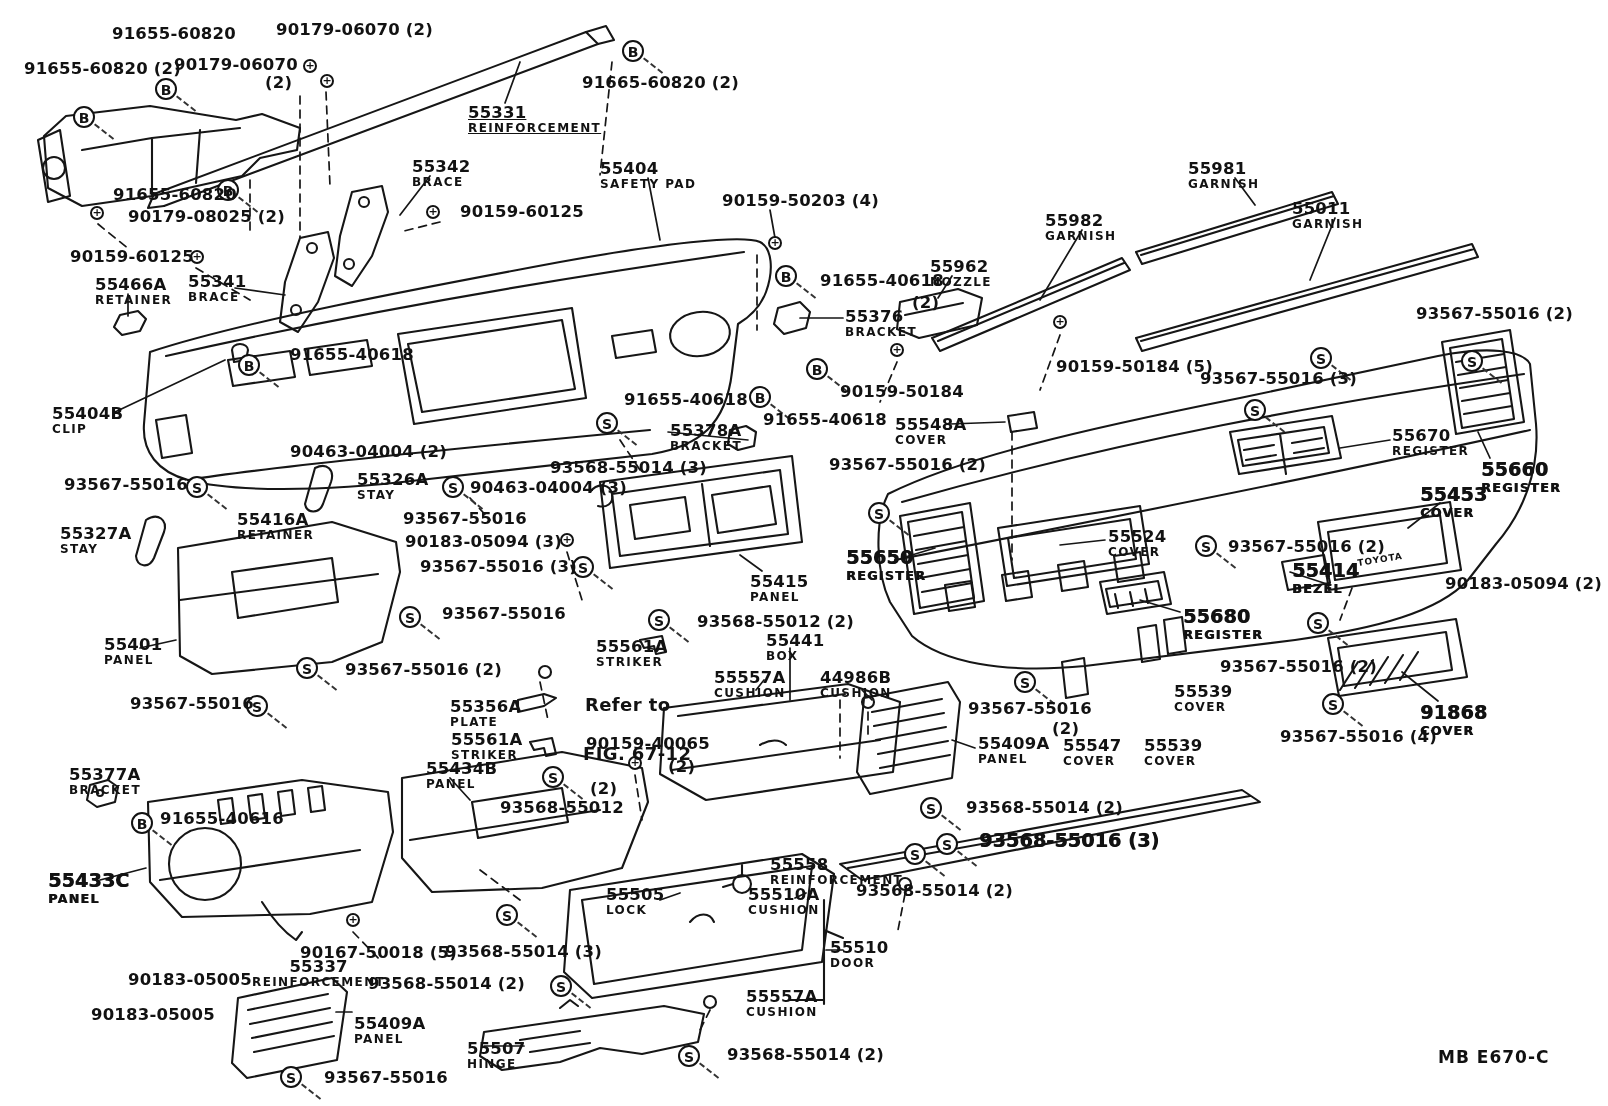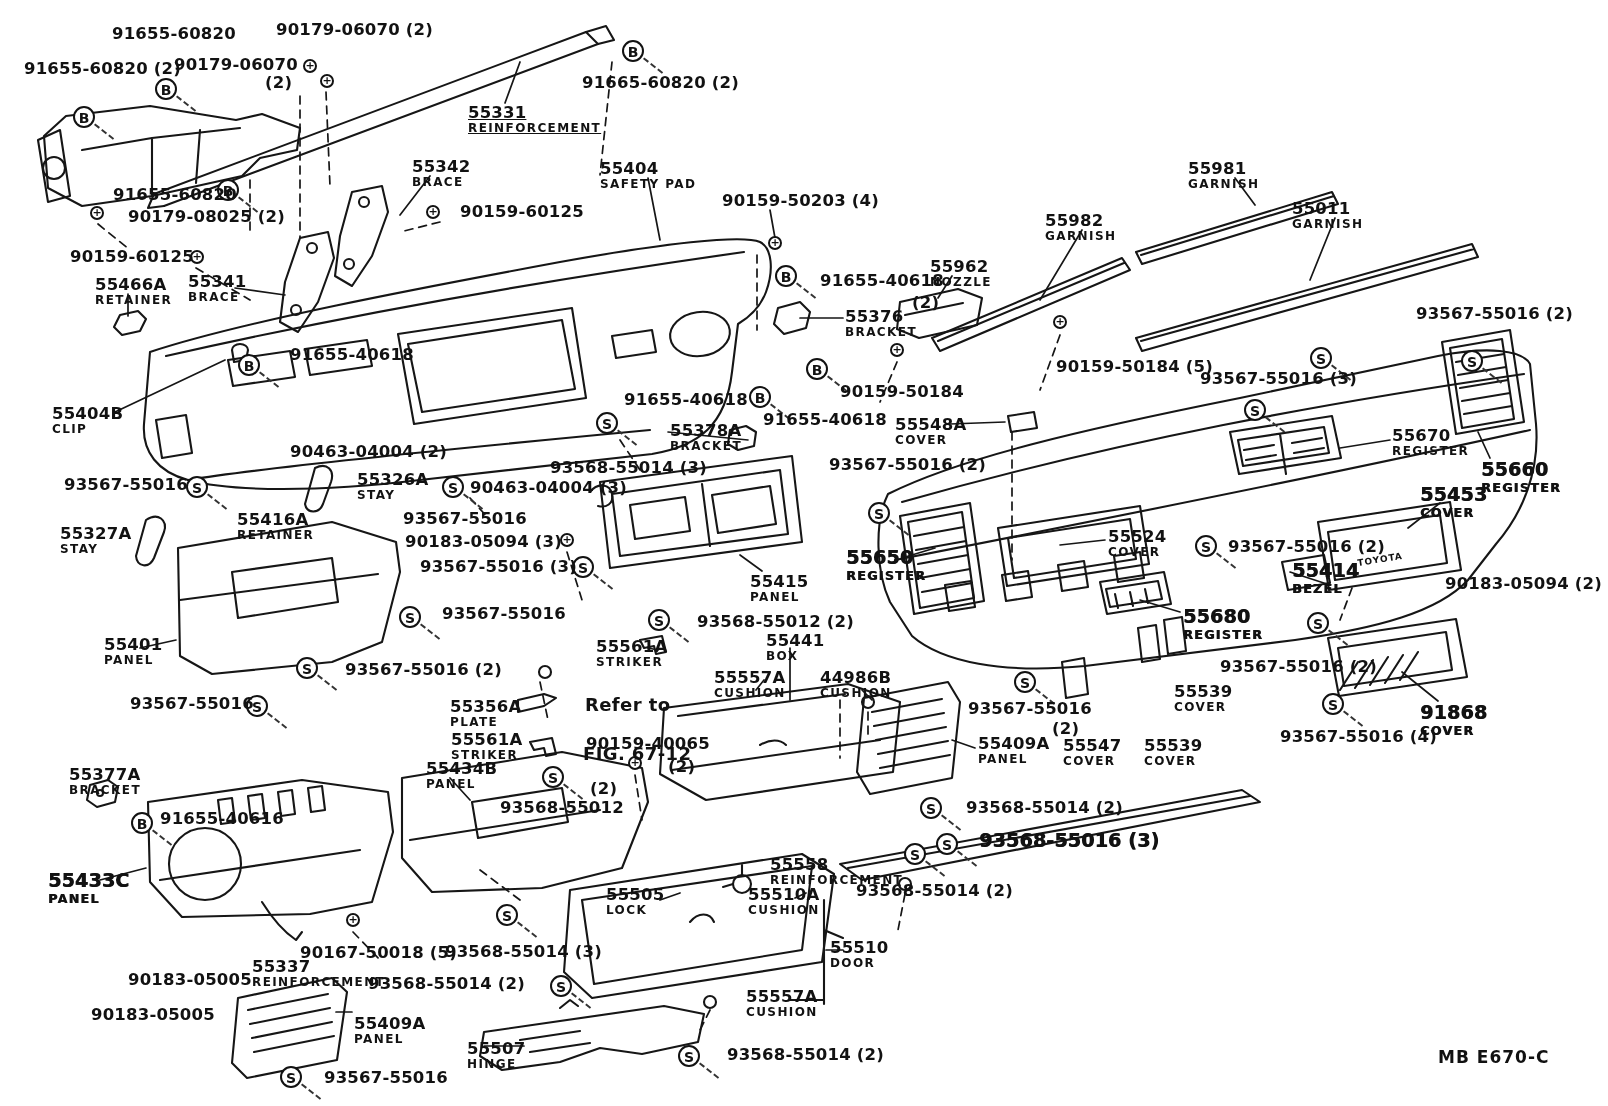--- a/index.html
+++ b/index.html
@@ -258,21 +258,21 @@
       <div class="lbl" style="left: 160px; top: 810px;"><span class="num">91655-40616</span></div>
       <div class="lbl" style="left: 966px; top: 799px;"><span class="num">93568-55014 (2)</span></div>
       <div class="lbl b" style="left: 979px; top: 831px;"><span class="num">93568-55016 (3)</span></div>
       <div class="lbl b" style="left: 48px; top: 871px;"><span class="num">55433C</span><span class="sub">PANEL</span></div>
       <div class="lbl" style="left: 770px; top: 856px;"><span class="num">55558</span><span class="sub">REINFORCEMENT</span></div>
       <div class="lbl" style="left: 856px; top: 882px;"><span class="num">93568-55014 (2)</span></div>
       <div class="lbl" style="left: 606px; top: 886px;"><span class="num">55505</span><span class="sub">LOCK</span></div>
       <div class="lbl" style="left: 748px; top: 886px;"><span class="num">55510A</span><span class="sub">CUSHION</span></div>
       <div class="lbl" style="left: 445px; top: 943px;"><span class="num">93568-55014 (3)</span></div>
       <div class="lbl" style="left: 300px; top: 944px;"><span class="num">90167-50018 (5)</span></div>
-      <div class="lbl" style="left: 252px; top: 958px;"><span class="num">55337</span><span class="sub">REINFORCEMENT</span></div>
+      <div class="lbl" style="left: 252px; top: 958px; text-align: center;"><span class="num">55337</span><span class="sub">REINFORCEMENT</span></div>
       <div class="lbl" style="left: 128px; top: 971px;"><span class="num">90183-05005</span></div>
       <div class="lbl" style="left: 830px; top: 939px;"><span class="num">55510</span><span class="sub">DOOR</span></div>
       <div class="lbl" style="left: 368px; top: 975px;"><span class="num">93568-55014 (2)</span></div>
       <div class="lbl" style="left: 91px; top: 1006px;"><span class="num">90183-05005</span></div>
       <div class="lbl" style="left: 354px; top: 1015px;"><span class="num">55409A</span><span class="sub">PANEL</span></div>
       <div class="lbl" style="left: 746px; top: 988px;"><span class="num">55557A</span><span class="sub">CUSHION</span></div>
       <div class="lbl" style="left: 467px; top: 1040px;"><span class="num">55507</span><span class="sub">HINGE</span></div>
       <div class="lbl" style="left: 727px; top: 1046px;"><span class="num">93568-55014 (2)</span></div>
       <div class="lbl" style="left: 324px; top: 1069px;"><span class="num">93567-55016</span></div>
       <div class="sym" style="left: 73px; top: 106px;">B</div>

